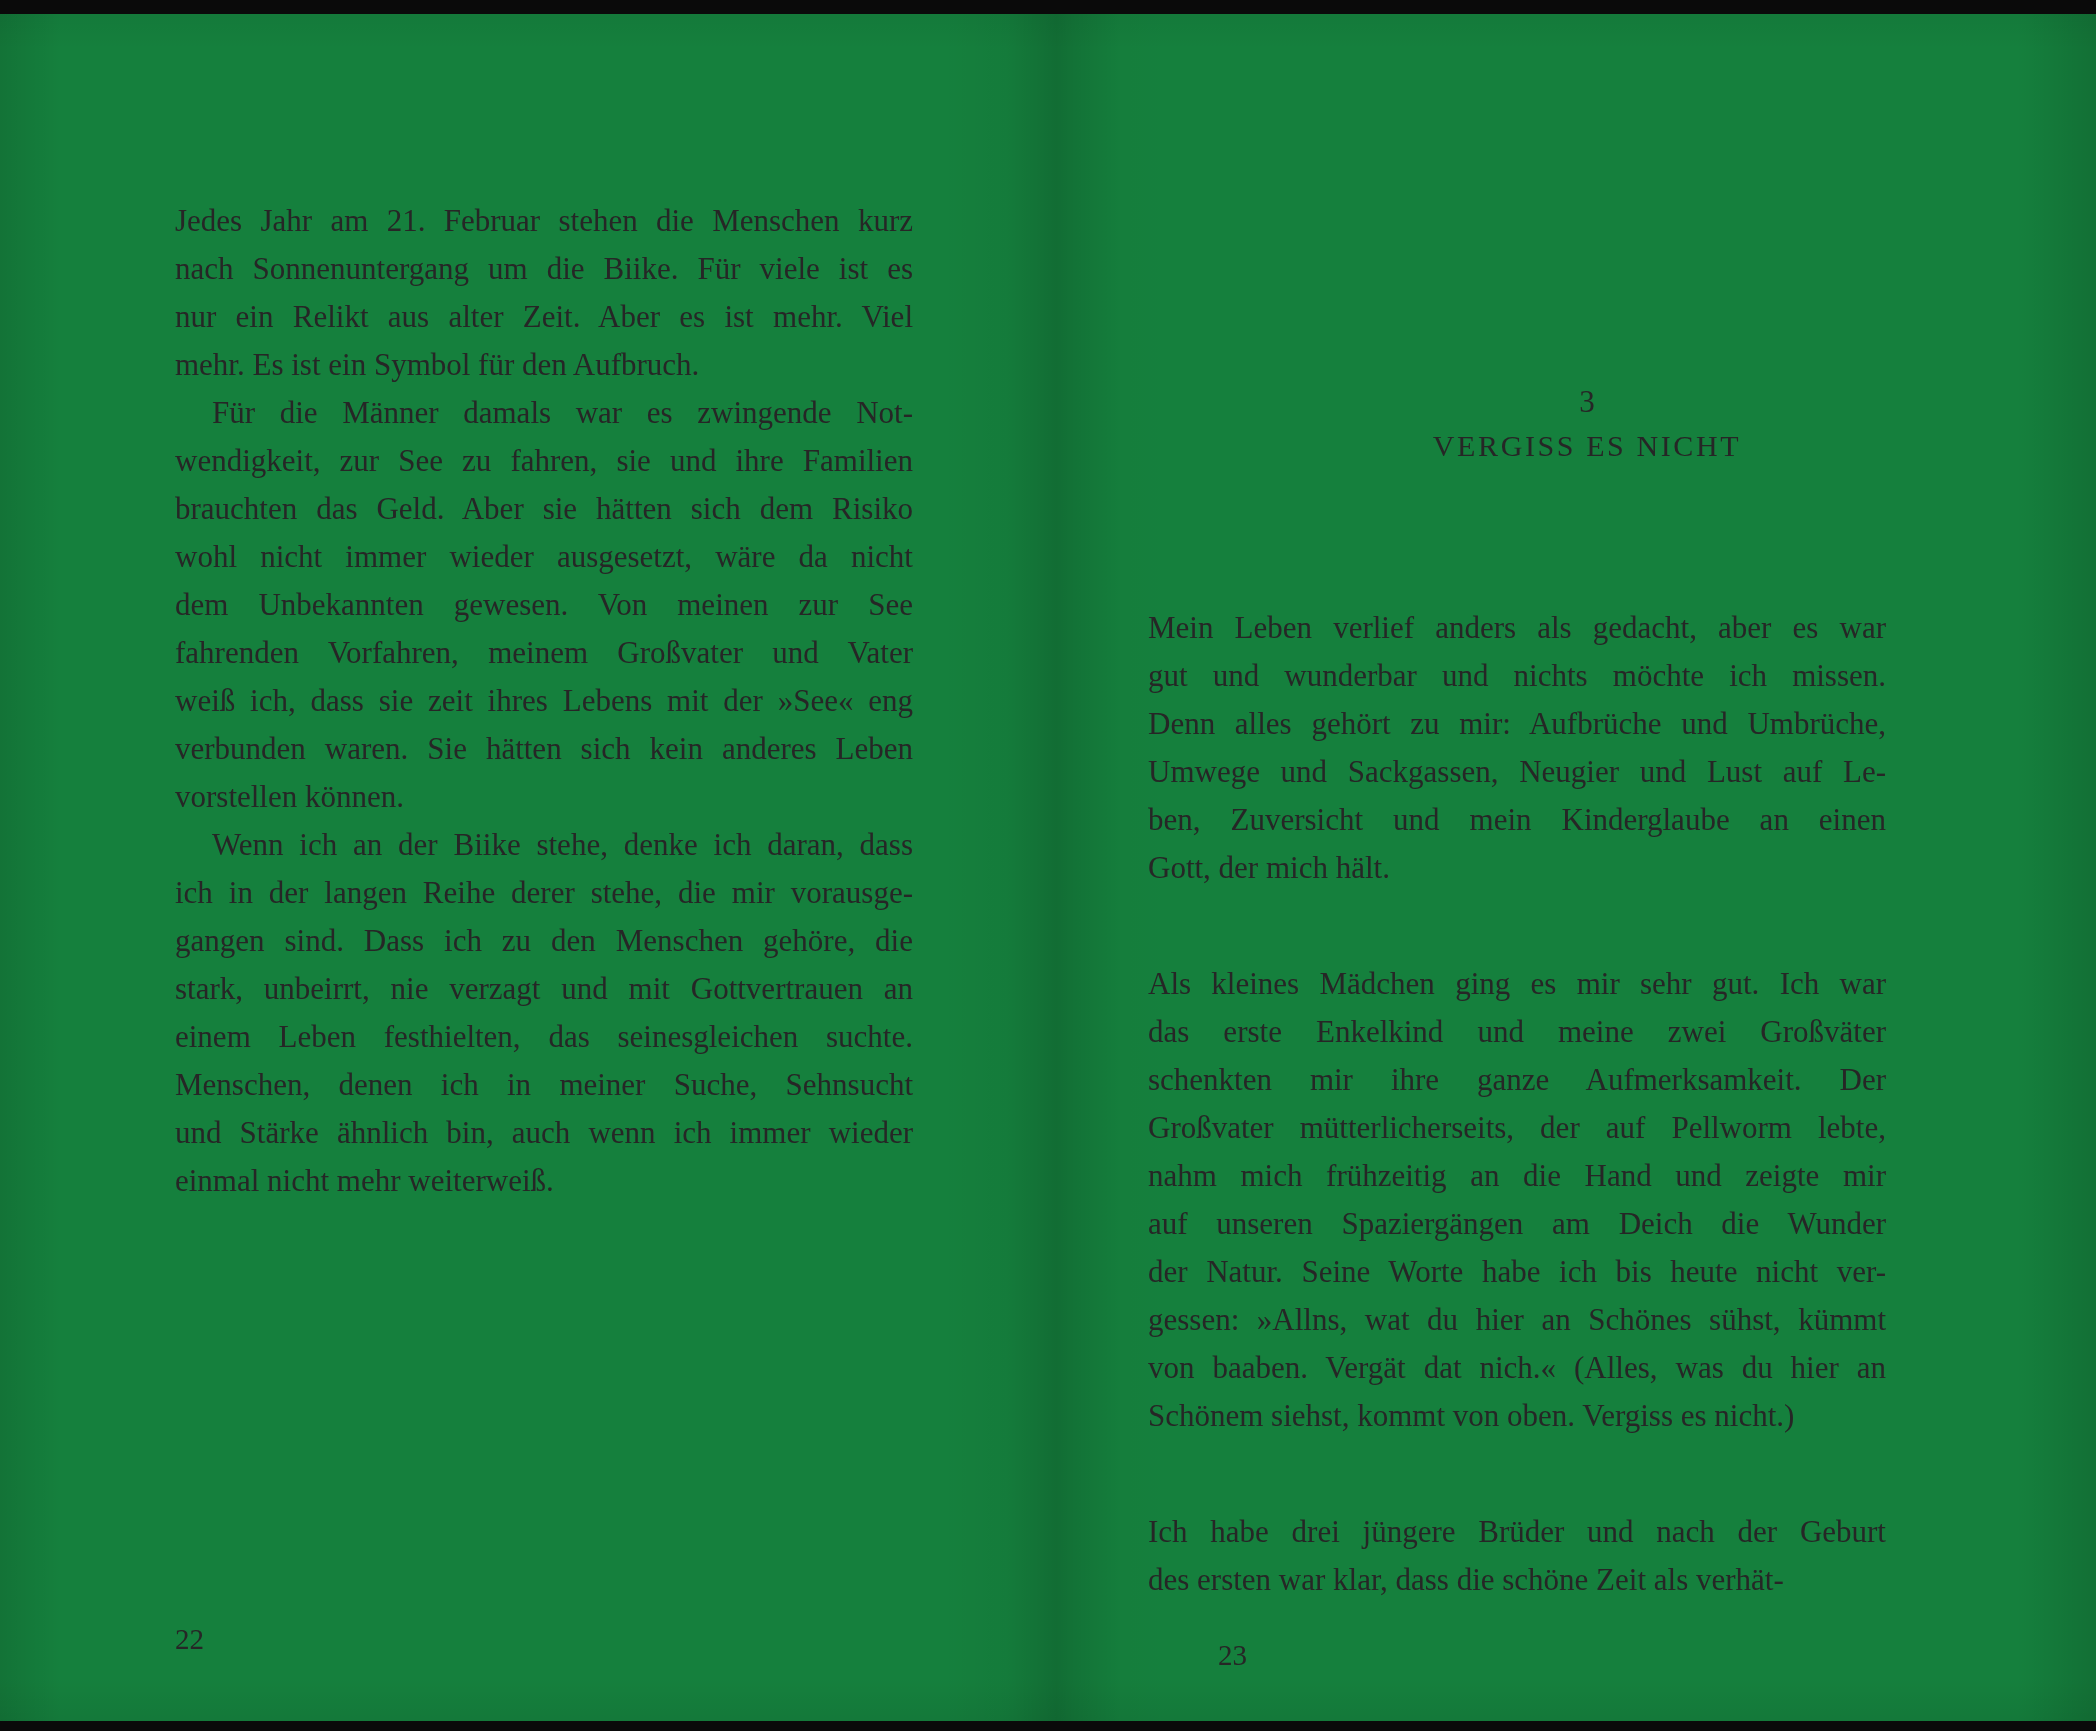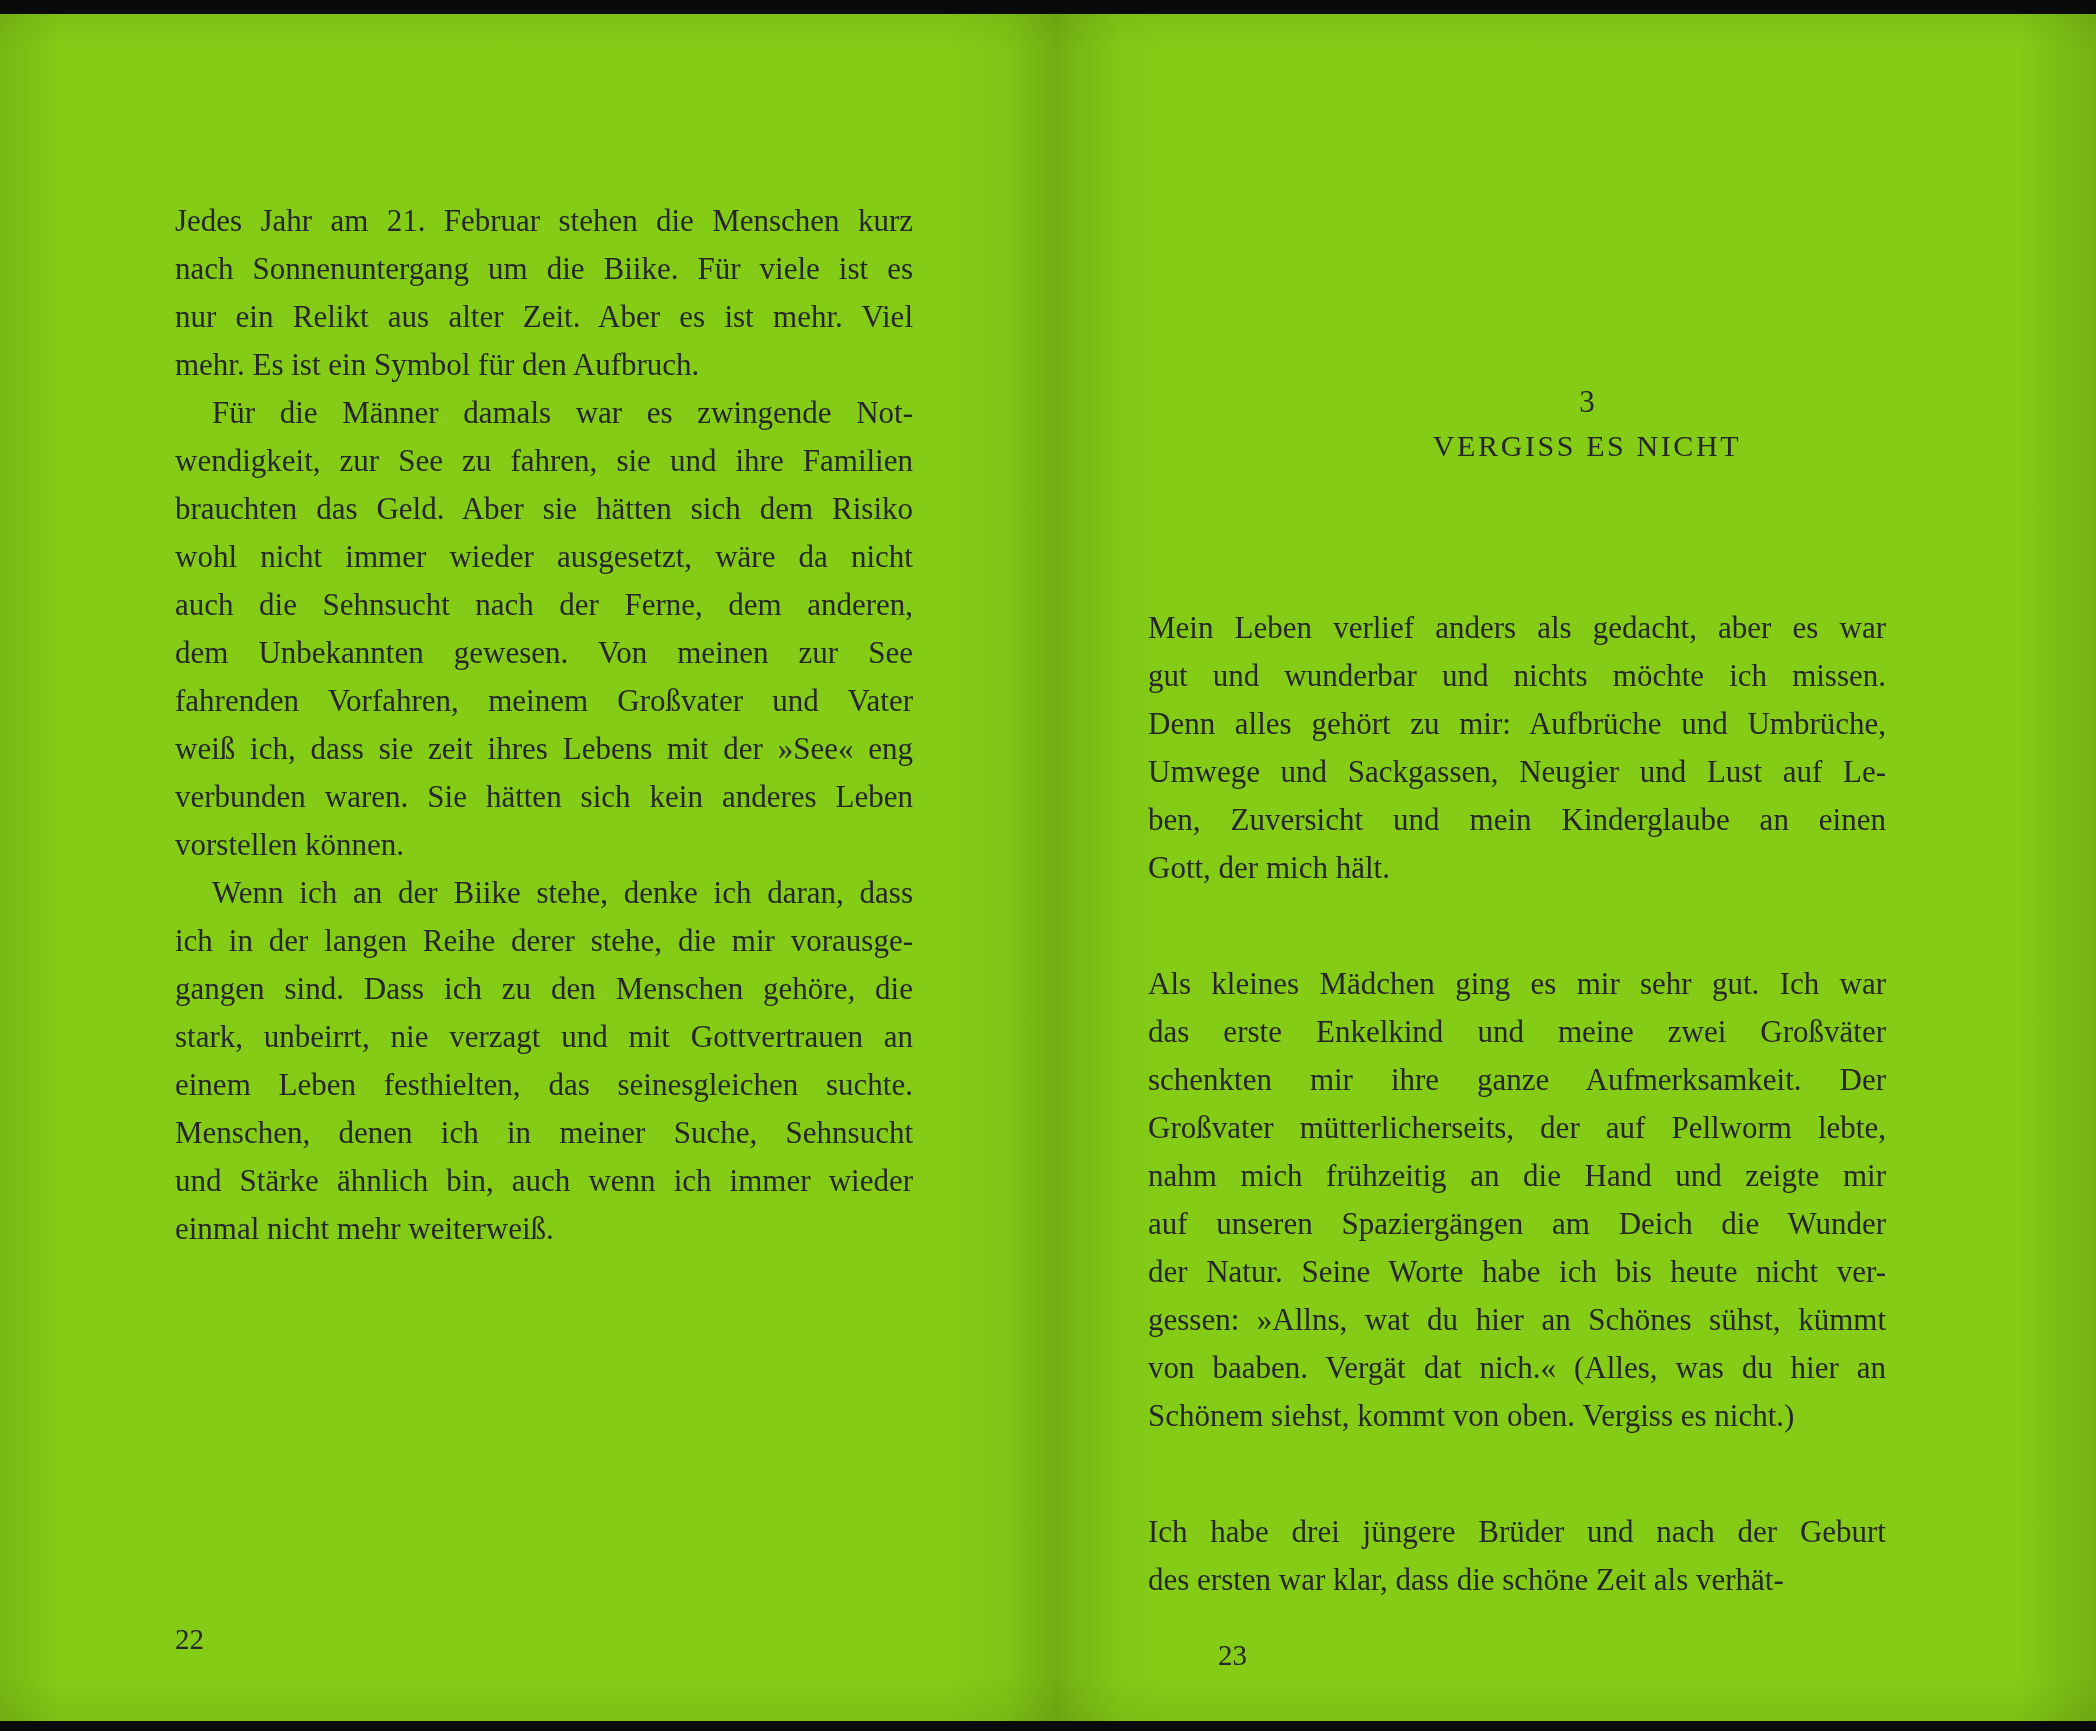--- a/index.html
+++ b/index.html
@@ -4,21 +4,21 @@
 <style>
   * { margin: 0; padding: 0; box-sizing: border-box; }
   html, body { width: 2096px; height: 1731px; }
   body {
     position: relative;
     overflow: hidden;
     background: #ffffff;
     font-family: "Liberation Serif", "DejaVu Serif", serif;
     color: #262626;
   }
-  .photo { position: absolute; inset: 0; background: #84cc16; padding-left: 8px; }
+  .photo { position: absolute; inset: 0; background: #15803d; padding-left: 8px; }
 
   
   .bar { position: absolute; left: 0; right: 0; background: #0a0a0a; z-index: 5; }
   .bar.top { top: 0; height: 14px; }
   .bar.bottom { bottom: 0; height: 10.5px; }
   .edge-left  { position: absolute; left: 0; top: 0; bottom: 0; width: 61px;
                 background: linear-gradient(90deg, rgba(0,0,0,0.10), rgba(0,0,0,0)); }
   .edge-right { position: absolute; right: 0; top: 0; bottom: 0; width: 79px;
                 background: linear-gradient(270deg, rgba(0,0,0,0.13), rgba(0,0,0,0)); }
   .top-shade    { position: absolute; left: 0; right: 0; top: 14px; height: 35px;
@@ -72,21 +72,20 @@
           <div class="line">Jedes Jahr am 21. Februar stehen die Menschen kurz</div>
           <div class="line">nach Sonnenuntergang um die Biike. Für viele ist es</div>
           <div class="line">nur ein Relikt aus alter Zeit. Aber es ist mehr. Viel</div>
           <div class="line last">mehr. Es ist ein Symbol für den Aufbruch.</div>
         </div>
         <div class="para indent">
           <div class="line">Für die Männer damals war es zwingende Not-</div>
           <div class="line">wendigkeit, zur See zu fahren, sie und ihre Familien</div>
           <div class="line">brauchten das Geld. Aber sie hätten sich dem Risiko</div>
           <div class="line">wohl nicht immer wieder ausgesetzt, wäre da nicht</div>
-          <div class="line">auch die Sehnsucht nach der Ferne, dem anderen,</div>
           <div class="line">dem Unbekannten gewesen. Von meinen zur See</div>
           <div class="line">fahrenden Vorfahren, meinem Großvater und Vater</div>
           <div class="line">weiß ich, dass sie zeit ihres Lebens mit der »See« eng</div>
           <div class="line">verbunden waren. Sie hätten sich kein anderes Leben</div>
           <div class="line last">vorstellen können.</div>
         </div>
         <div class="para indent">
           <div class="line">Wenn ich an der Biike stehe, denke ich daran, dass</div>
           <div class="line">ich in der langen Reihe derer stehe, die mir vorausge-</div>
           <div class="line">gangen sind. Dass ich zu den Menschen gehöre, die</div>

